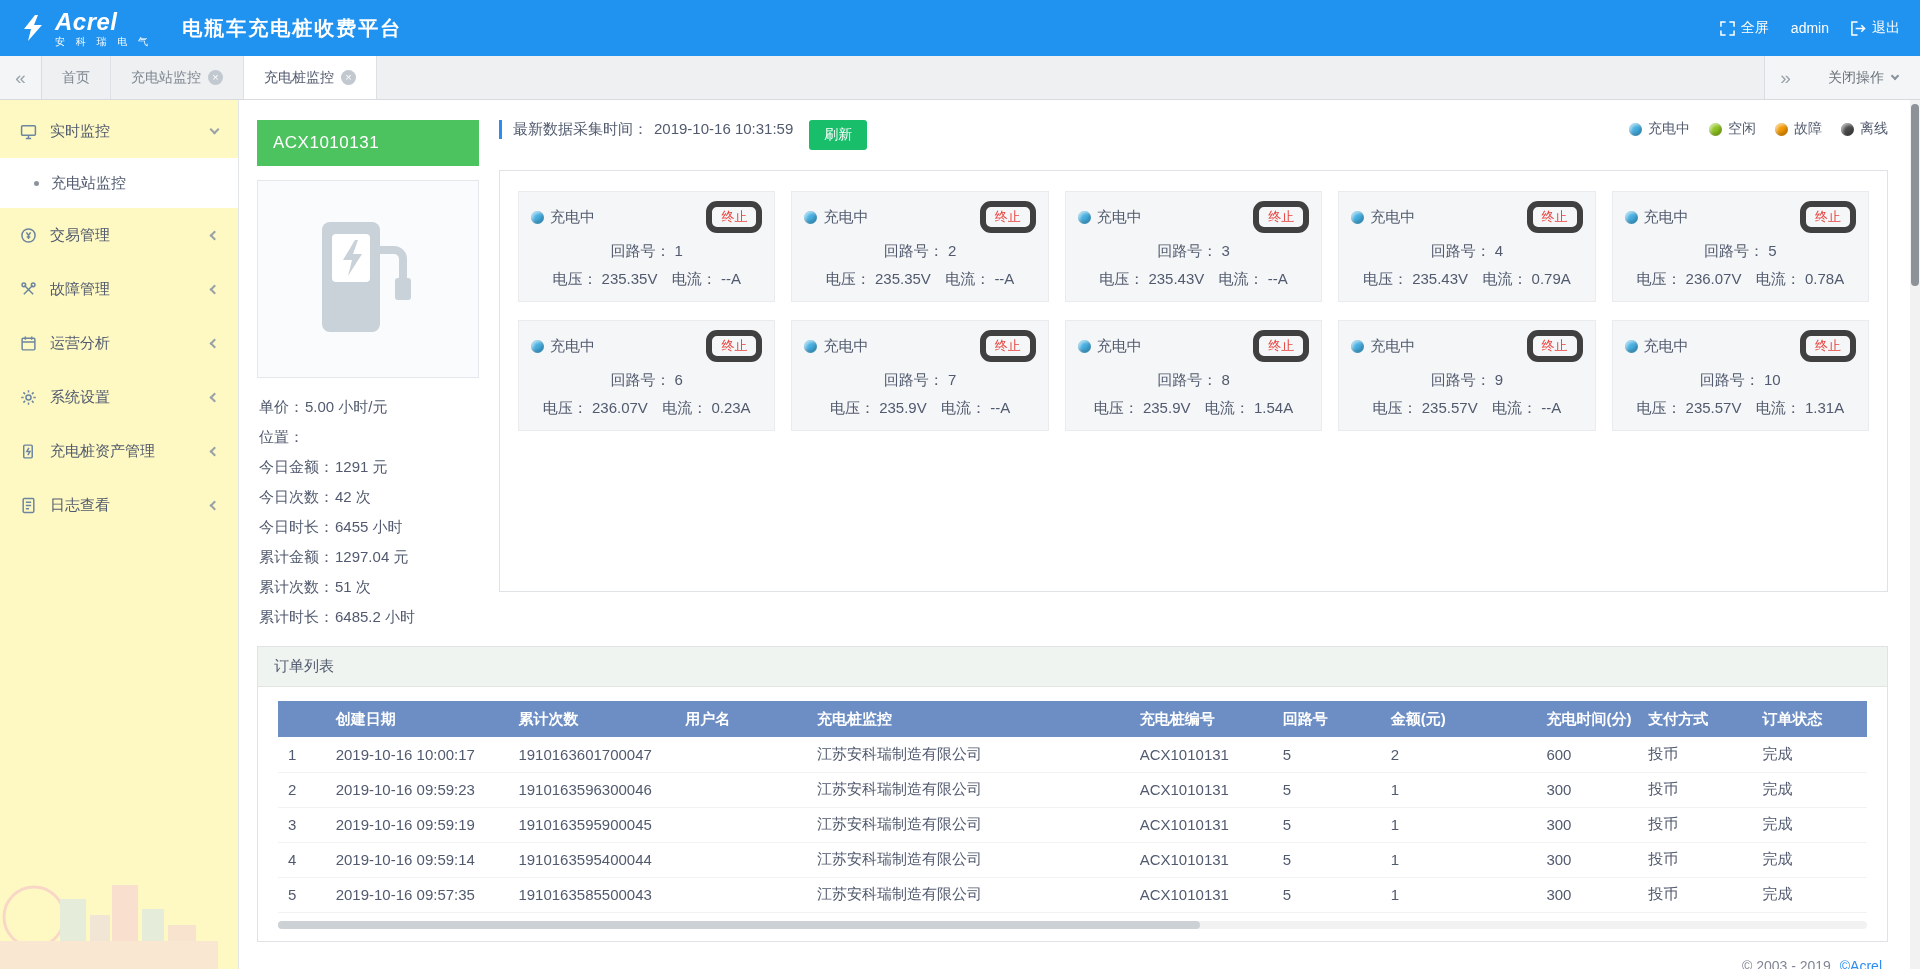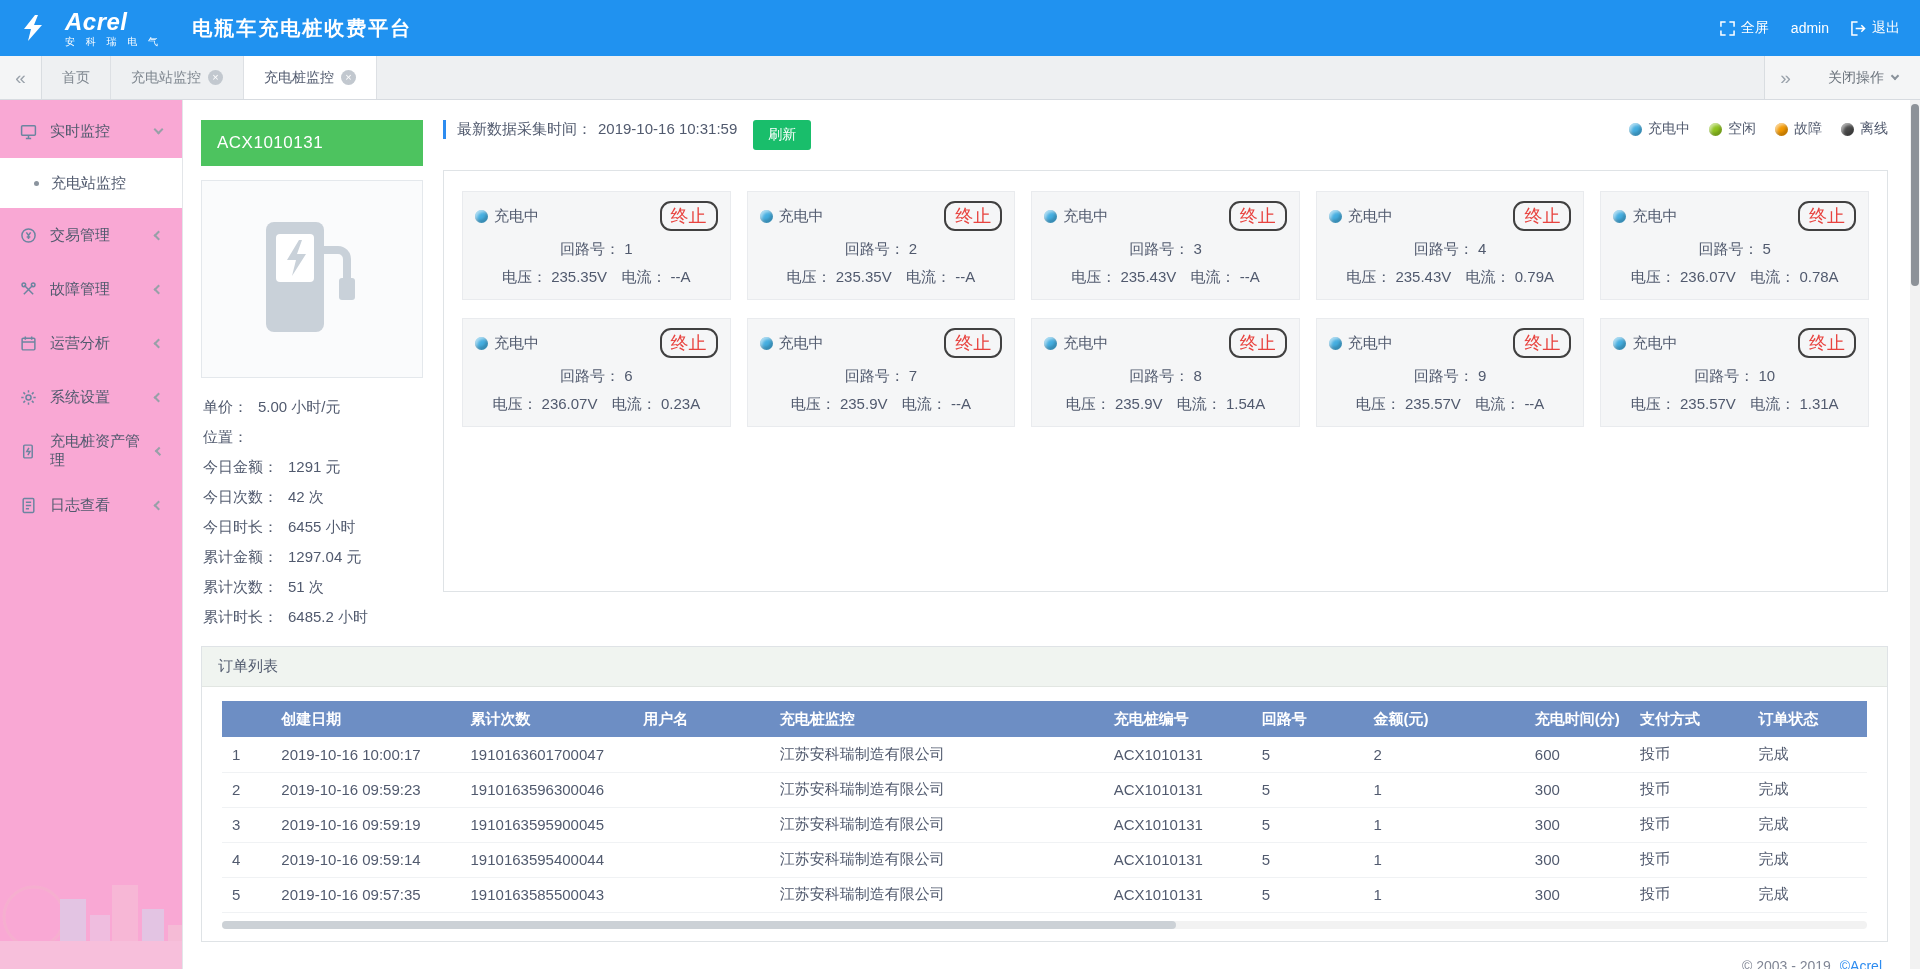--- a/index.html
+++ b/index.html
@@ -2,60 +2,60 @@
 <html><head>
 <meta charset="utf-8">
 <style>
   * { box-sizing: border-box; margin: 0; padding: 0; }
   html,body { width:1920px; height:969px; overflow:hidden; }
   body { font-family:"Liberation Sans","DejaVu Sans",sans-serif; background:#fff; cursor:default; }
   .app { display:flex; flex-direction:column; height:100%; }
 
   
   .app-header { height:56px; background:#2092f0; display:flex; align-items:center; padding:0 20px; color:#fff; flex:none; }
-  .logo { display:flex; align-items:center; gap:19px; }
+  .logo { display:flex; align-items:center; gap:9px; }
   .logo-text { display:flex; flex-direction:column; line-height:1; }
   .logo-en { font-size:24px; font-weight:bold; font-style:italic; letter-spacing:.5px; }
   .logo-cn { font-size:10px; letter-spacing:4px; margin-top:3px; }
   .app-title { font-size:20px; font-weight:bold; margin-left:30px; letter-spacing:2px; }
   .header-right { margin-left:auto; display:flex; align-items:center; gap:22px; font-size:14px; }
   .hdr-link { display:flex; align-items:center; gap:6px; cursor:pointer; }
 
   
   .tabbar { height:44px; background:#eef0f2; border-bottom:1px solid #d7dbe0; display:flex; align-items:stretch; flex:none; }
   .tab-nav-btn { width:42px; display:flex; align-items:center; justify-content:center; color:#9aa2ab; font-size:19px; border-right:1px solid #d9dde1; background:#f4f5f6; cursor:pointer; }
   .tab-nav-btn.right { border-left:1px solid #d9dde1; border-right:none; }
   .tab { display:flex; align-items:center; gap:7px; padding:0 20px; font-size:14px; color:#7f8790; border-right:1px solid #dde0e4; cursor:pointer; }
   .tab.active { background:#fff; color:#515a6e; }
   .tab-close { width:15px; height:15px; border-radius:50%; background:#c2c8cf; color:#fff; font-size:11px; line-height:15px; text-align:center; }
   .tabbar-spacer { flex:1; }
   .tab-ops { display:flex; align-items:center; gap:8px; padding:0 22px; color:#6b737c; font-size:14px; background:#f4f5f6; cursor:pointer; }
 
   
   .main { flex:1; display:flex; min-height:0; }
-  .sidebar { width:182px; background:#f9a8d4; flex:none; position:relative; overflow:hidden; padding-top:4px; }
+  .sidebar { width:238px; background:#fef9c3; flex:none; position:relative; overflow:hidden; padding-top:4px; }
   .side-item { height:54px; display:flex; align-items:center; padding:0 20px; color:#515a6e; font-size:15px; cursor:pointer; gap:13px; }
   .side-item svg { flex:none; }
   .chev { width:7px; height:7px; border-right:2px solid #98a0a8; border-bottom:2px solid #98a0a8; display:inline-block; }
   .chev.down { transform:rotate(45deg); margin-left:auto; margin-top:-3px; }
   .chev.left { transform:rotate(135deg); margin-left:auto; }
   .chev.small-down { transform:rotate(45deg); border-color:#8a929b; width:6px; height:6px; margin-top:-3px; }
   .side-sub { height:50px; display:flex; align-items:center; background:#fff; padding-left:34px; font-size:15px; color:#515a6e; cursor:pointer; gap:12px; }
   .bullet { width:5px; height:5px; border-radius:50%; background:#8b949e; }
   .skyline { position:absolute; bottom:0; left:0; opacity:.5; pointer-events:none; }
 
   .content { flex:1; background:#fff; border-left:1px solid #e3e6e9; padding:20px 32px 0 18px; display:flex; flex-direction:column; min-width:0; overflow:hidden; }
   .top-section { display:flex; gap:20px; }
 
   
   .pile-card { width:222px; flex:none; }
   .pile-head { height:46px; background:#4dc35f; color:#fff; font-size:17px; display:flex; align-items:center; padding:0 16px; letter-spacing:.5px; }
   .pile-iconbox { margin-top:14px; border:1px solid #e4e8ec; background:#fafbfc; height:198px; display:flex; align-items:center; justify-content:center; }
   .pile-stats { padding:14px 2px 0 2px; }
-  .stat-row { height:30px; display:flex; align-items:center; font-size:15px; color:#515a6e; gap:10px; }
+  .stat-row { height:30px; display:flex; align-items:center; font-size:15px; color:#515a6e; gap:1px; }
 
   
   .right-col { flex:1; display:flex; flex-direction:column; min-width:0; }
   .info-row { display:flex; align-items:flex-start; height:36px; }
   .info-accent { width:3px; height:19px; background:#2d8cf0; margin-right:11px; }
   .info-label,.info-time { font-size:15px; color:#515a6e; }
   .info-time { margin-left:6px; }
   .refresh-btn { margin-left:16px; background:#19be6b; color:#fff; border:none; border-radius:3px; height:30px; padding:0 15px; font-size:14px; cursor:pointer; font-family:inherit; }
   .legend { margin-left:auto; display:flex; align-items:center; gap:19px; font-size:14px; color:#515a6e; }
   .legend-item { display:flex; align-items:center; gap:6px; }
@@ -64,21 +64,21 @@
   .dot-charging { background:#45aee0; }
 
   
   .panel { border:1px solid #dfe3e6; margin-top:14px; background:#fff; }
   .panel-header { height:40px; background:#f0f4f0; border-bottom:1px solid #e2e6e2; display:flex; align-items:center; padding:0 16px; font-size:15px; color:#515a6e; }
   .rt-body { padding:20px 18px; min-height:420px; }
   .rt-grid { display:grid; grid-template-columns:repeat(5,1fr); column-gap:16px; row-gap:18px; }
   .circuit-card { background:#f5f6f7; border:1px solid #e9ebee; padding:9px 12px 12px; }
   .cc-top { display:flex; align-items:center; }
   .cc-status { display:flex; align-items:center; gap:6px; font-size:15px; color:#515a6e; }
-  .stop-btn { margin-left:auto; border:2px solid #404040; color:#e8433f; border-radius:11px; font-size:18px; padding:1px 9px; cursor:pointer; background:transparent; }
+  .stop-btn { margin-left:auto; border:6px solid #404040; color:#e8433f; border-radius:11px; font-size:13px; padding:1px 9px; cursor:pointer; background:transparent; }
   .cc-line { text-align:center; font-size:15px; color:#515a6e; margin-top:9px; }
   .cc-line .sep { display:inline-block; width:6px; }
 
   
   .orders-panel { }
   .orders-body { padding:14px 20px 12px; }
   table { width:100%; border-collapse:collapse; table-layout:fixed; }
   .orders-table th { background:#6d8ec4; color:#fff; font-size:15px; font-weight:bold; text-align:left; height:36px; padding:0 10px; overflow:hidden; white-space:nowrap; }
   .orders-table td { height:35px; font-size:15px; color:#515a6e; padding:0 10px; border-bottom:1px solid #f0f2f4; overflow:hidden; white-space:nowrap; }
   .hscroll { height:8px; background:#f2f2f2; margin-top:8px; border-radius:4px; }

